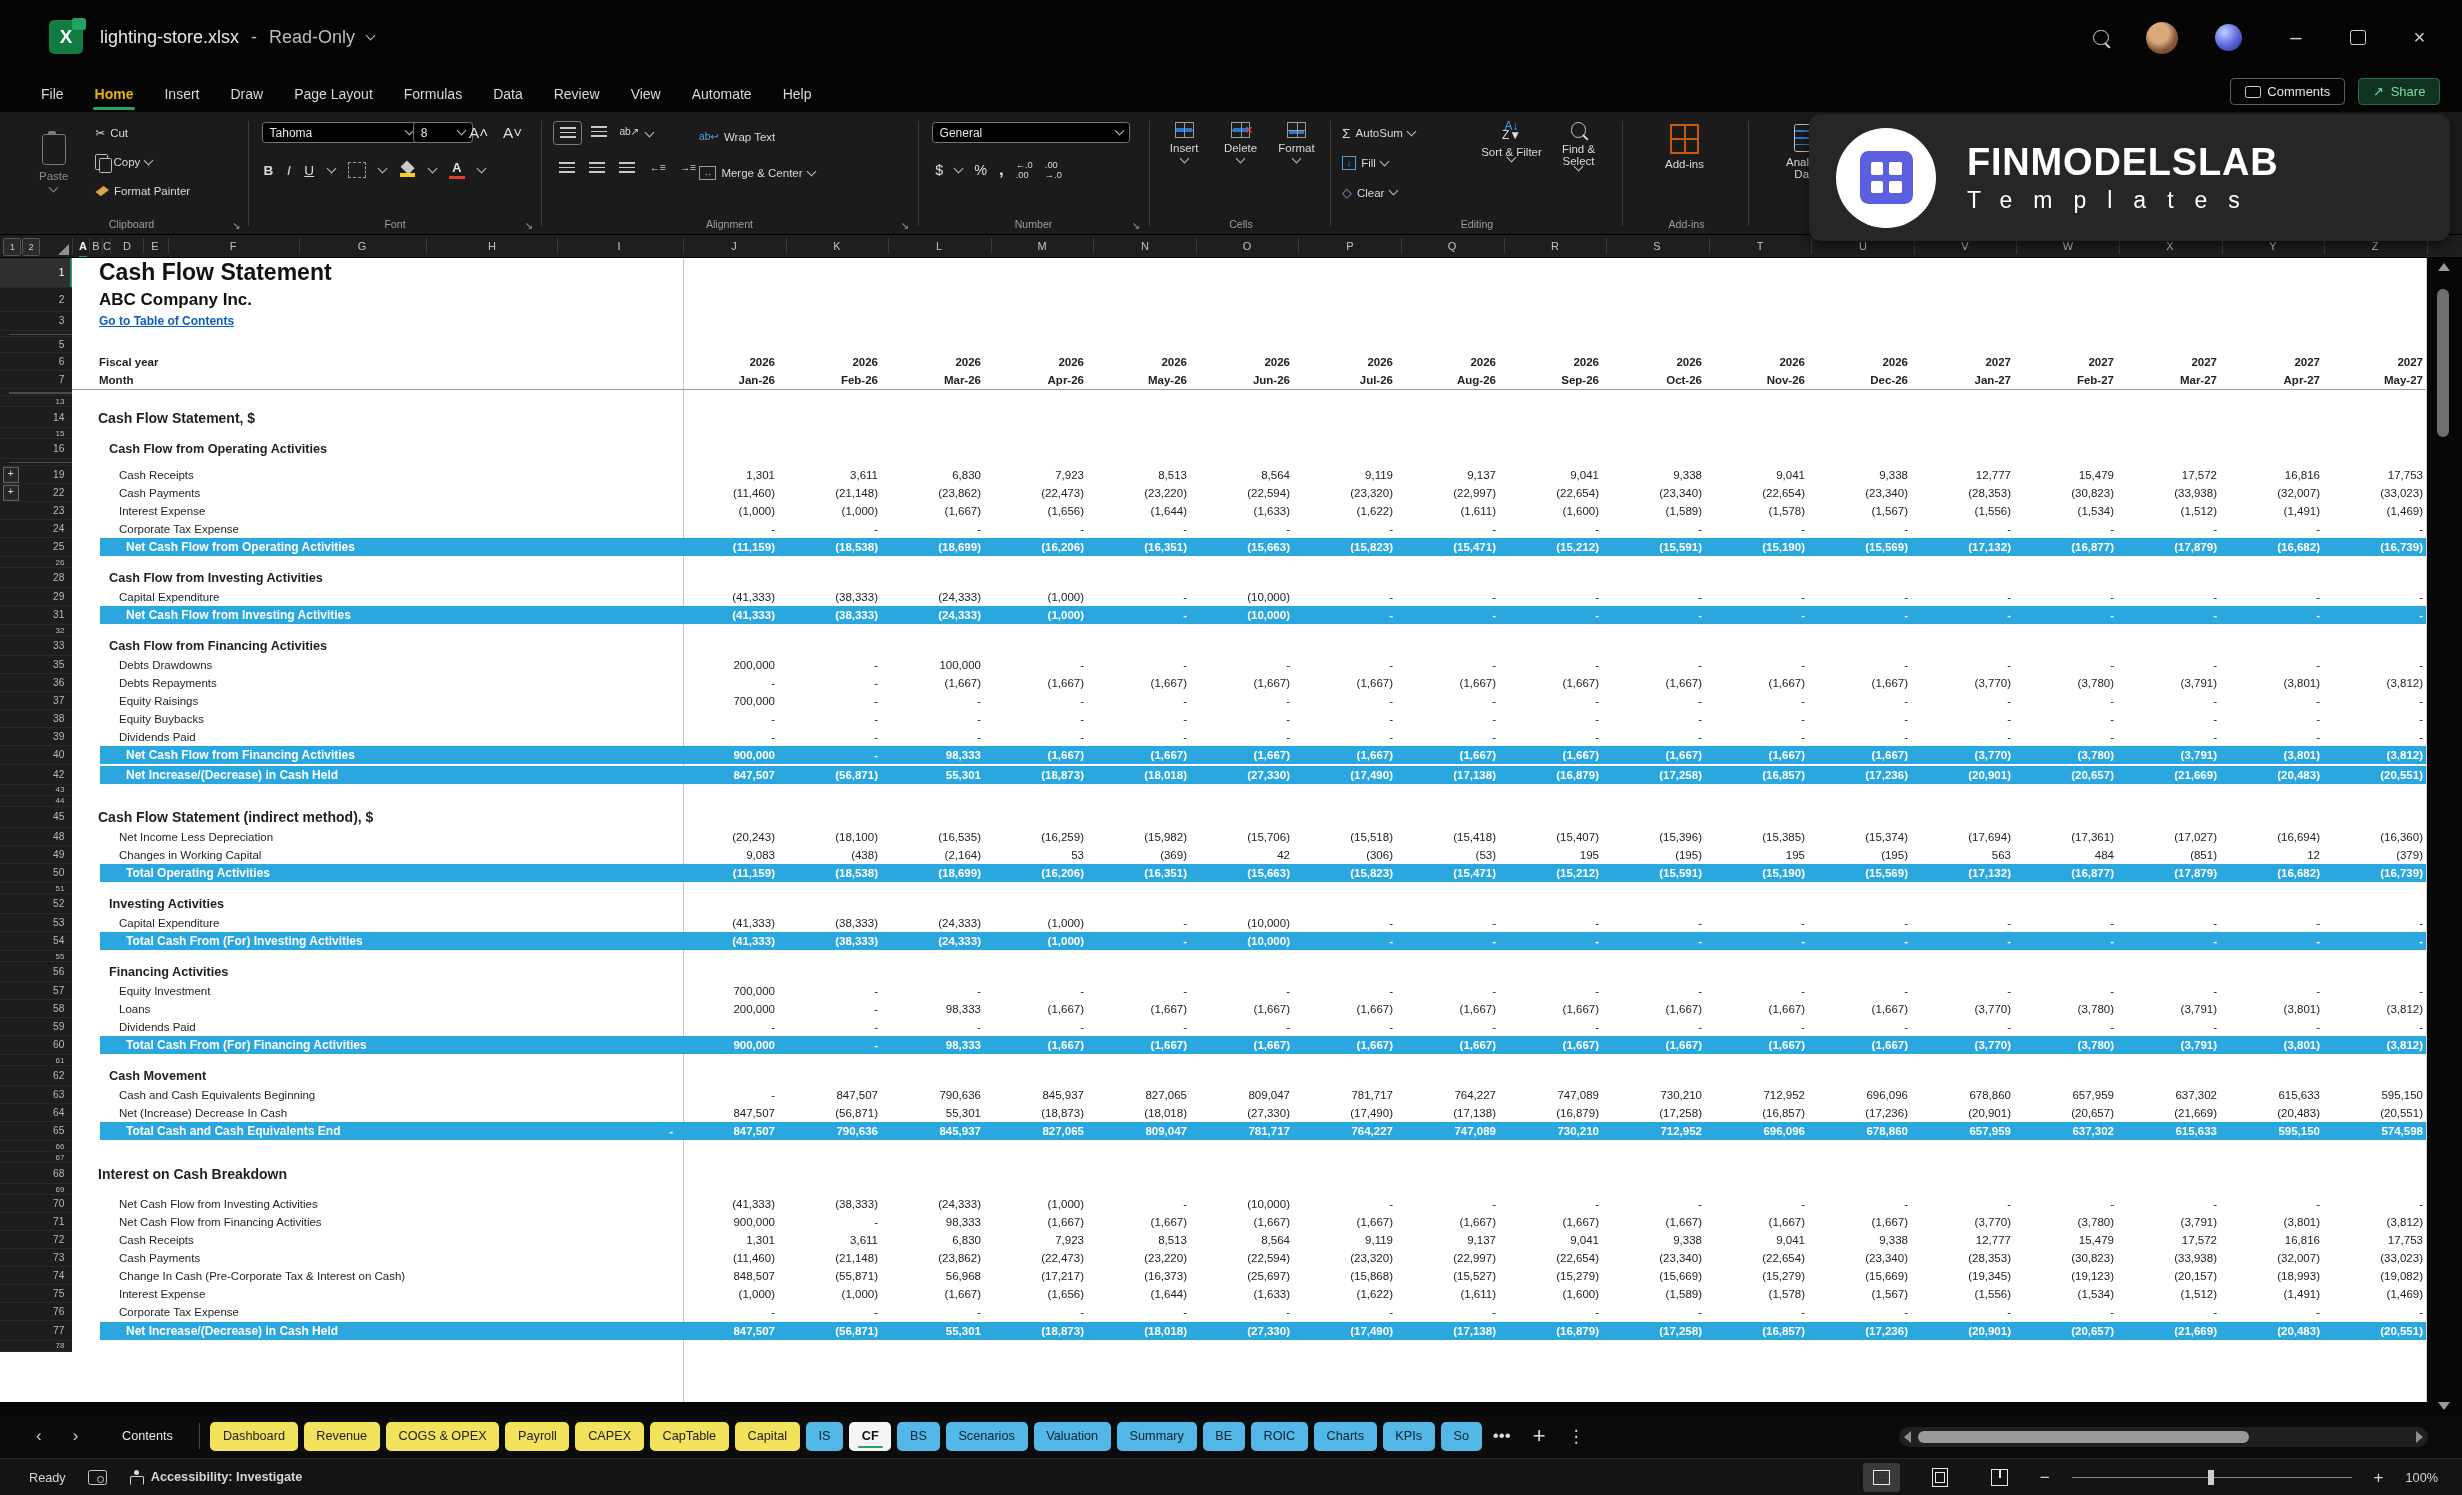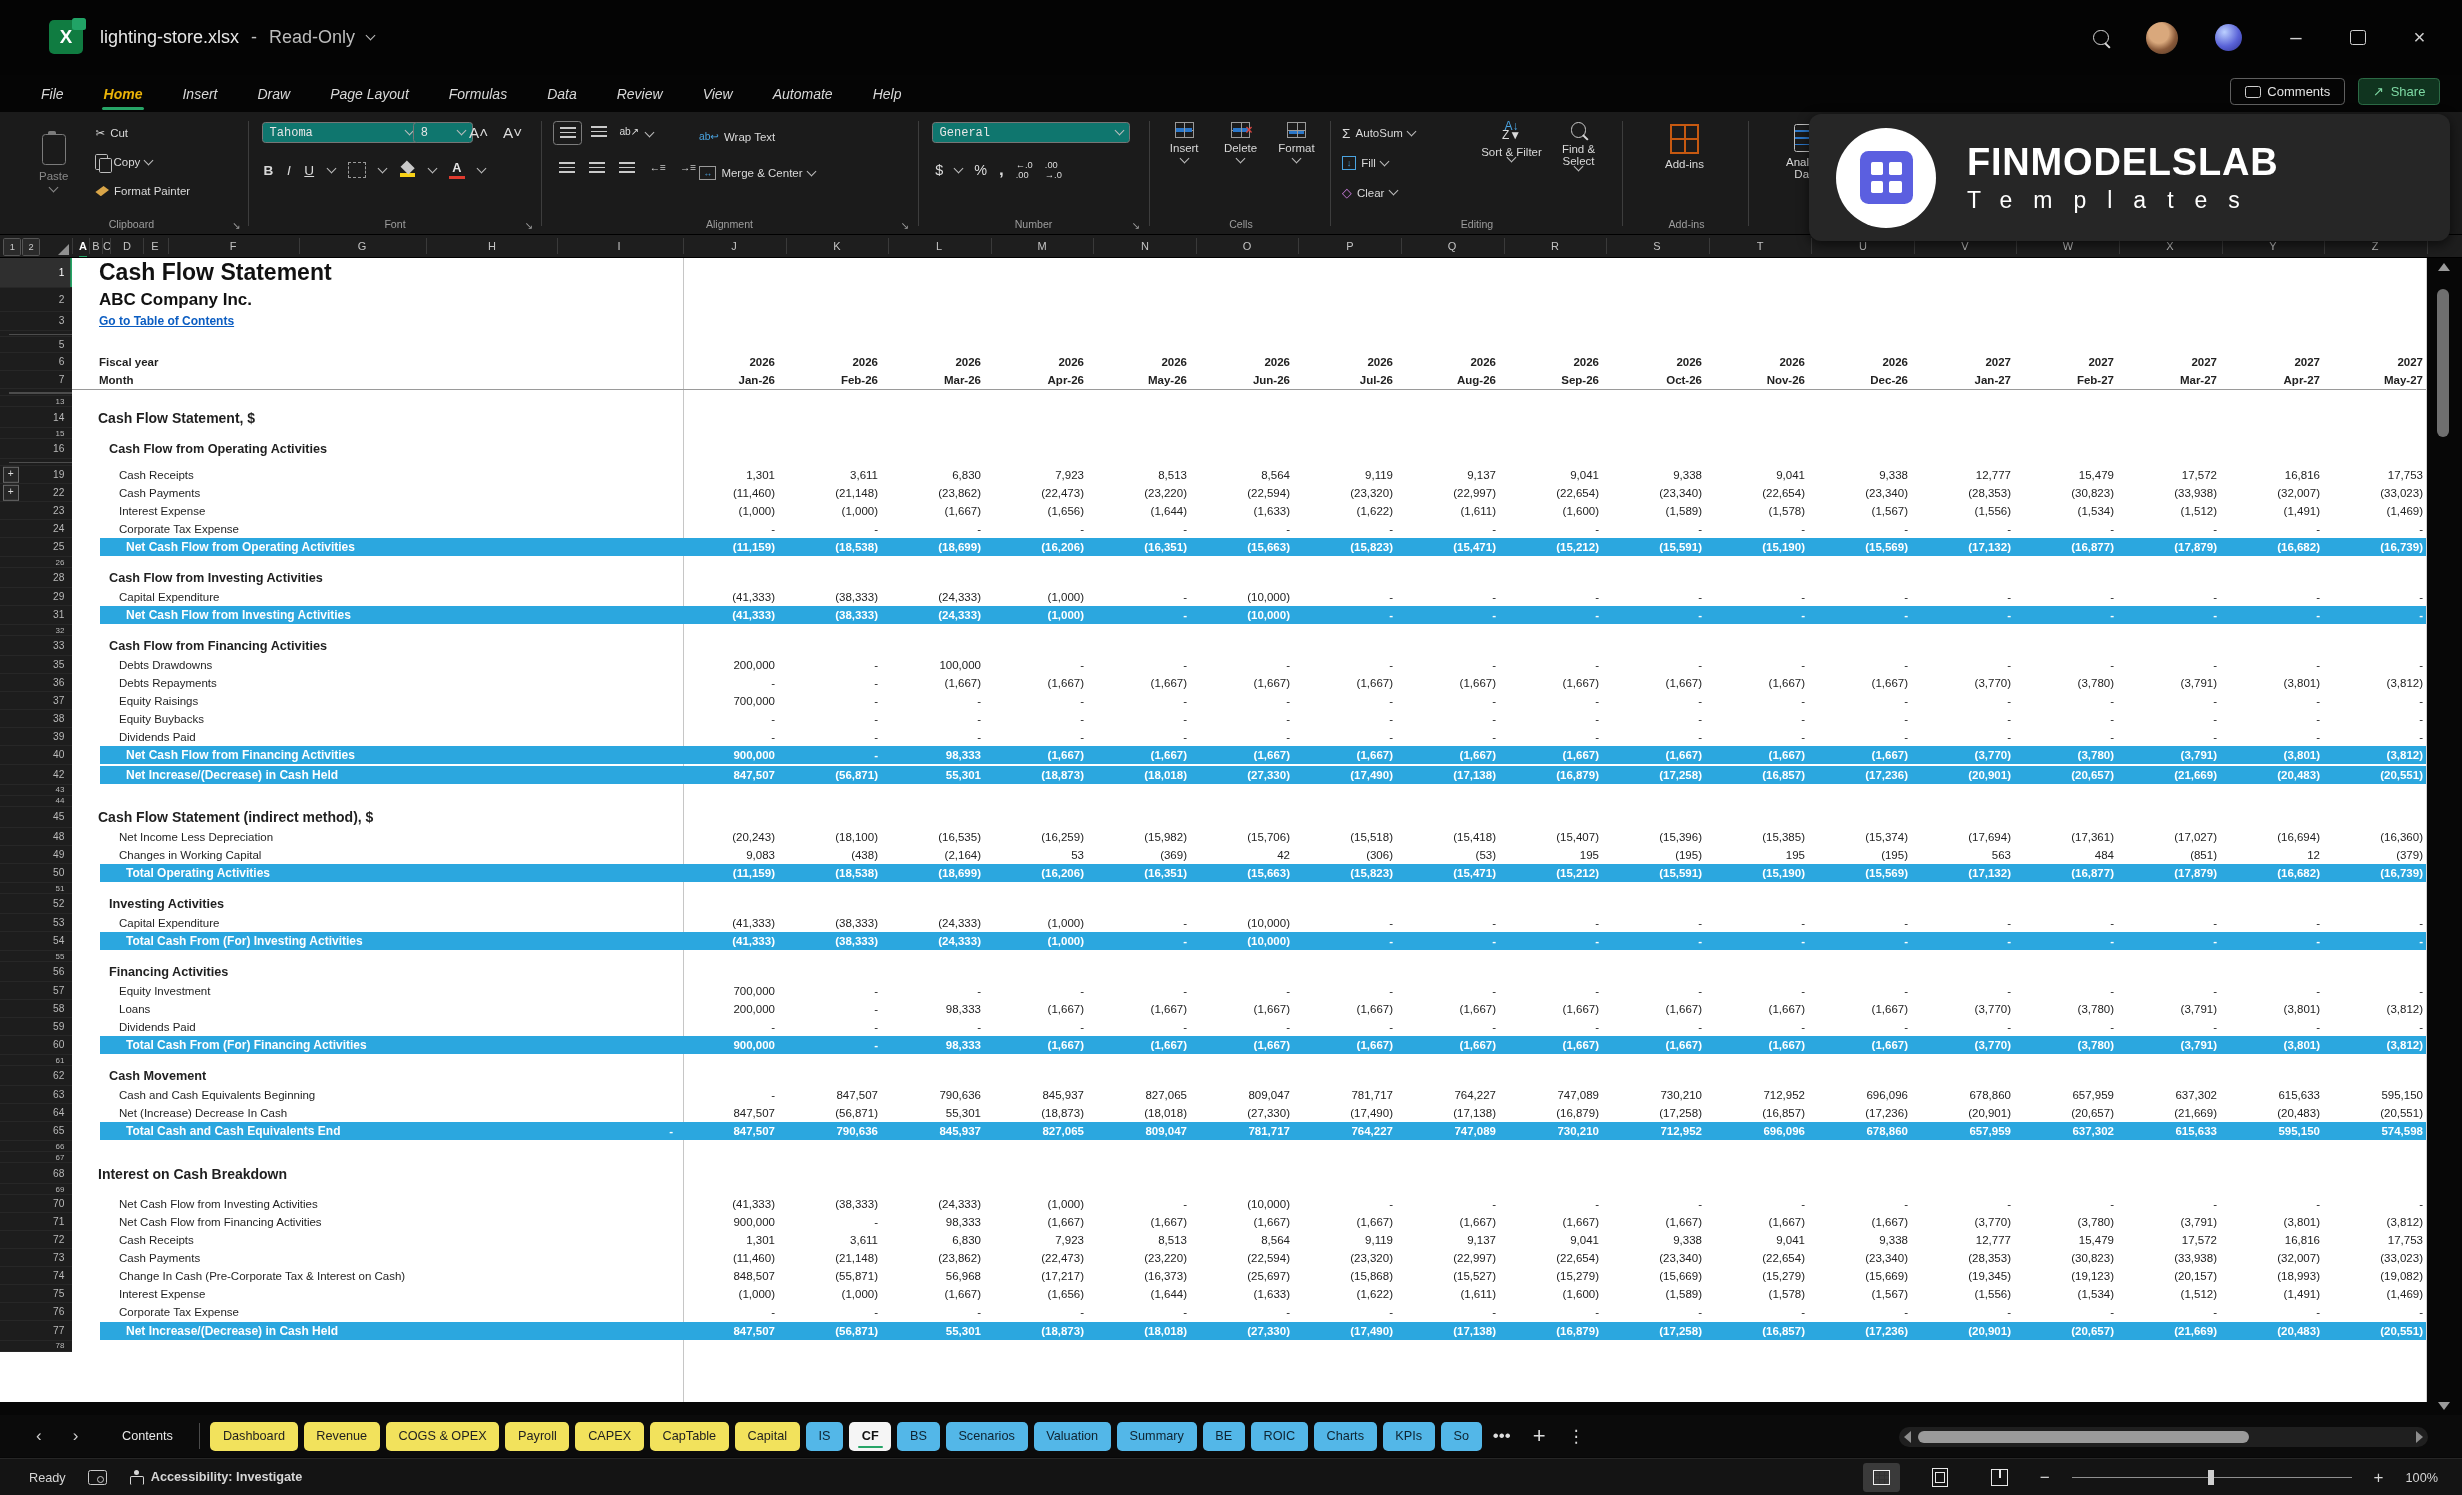--- a/index.html
+++ b/index.html
@@ -15,21 +15,21 @@
   .tb-right{position:absolute;right:0;top:0;height:75px;display:flex;align-items:center;gap:37px;padding-right:25.5px;}
   .mag{position:relative;width:13.6px;height:13.6px;border:1.7px solid #d6d6d6;border-radius:50%;}
   .mag::after{content:"";position:absolute;left:11px;top:11px;width:6.8px;height:1.7px;background:#d6d6d6;transform:rotate(45deg);transform-origin:left center;}
   .avatar{width:32px;height:32px;border-radius:50%;background:radial-gradient(circle at 40% 35%,#d9a87c 0 35%,#8a5a3a 60%,#4a3424);}
   .sphere{width:27px;height:27px;border-radius:50%;background:radial-gradient(circle at 35% 30%,#bcd0ff,#5a63d8 55%,#2c2f8f);}
   .wbtn{color:#d0d0d0;font-size:20.4px;width:34px;text-align:center;}
   .wmax{width:13.6px;height:13.6px;border:1.7px solid #d0d0d0;border-radius:2.5px;}
 
   
   .menurow{position:absolute;left:0;top:75px;width:100%;height:37px;background:#050505;display:flex;align-items:center;}
-  .menu{display:flex;align-items:center;gap:16px;padding-left:29px;font-style:italic;}
+  .menu{display:flex;align-items:center;gap:7px;padding-left:29px;}
   .mi{position:relative;color:#d8d8d8;font-size:14px;padding:6.8px 12px;border-radius:3.4px;}
   .mi.active{color:#eab308;font-weight:bold;}
   .mi.active::after{content:"";position:absolute;left:10.2px;right:10.2px;bottom:-1.7px;height:2.5px;background:#27a567;border-radius:1.7px;}
   .menu-right{position:absolute;right:22px;top:78px;display:flex;gap:13.6px;align-items:center;}
   .pill{display:flex;align-items:center;gap:6.8px;padding:5.1px 13.6px;border-radius:4.2px;font-size:13px;}
   .pill.comments{border:0.8px solid #5f5f5f;color:#e3e3e3;}
   .bubble{width:13.6px;height:10.2px;border:1.7px solid #cfcfcf;border-radius:2.5px;}
   .pill.share{background:#10341f;border:0.8px solid #2c6a45;color:#7ed9a4;}
 
   
@@ -39,21 +39,21 @@
   .glabel{position:absolute;bottom:4.2px;left:0;right:0;text-align:center;color:#9d9d9d;font-size:10.6px;}
   .launcher{position:absolute;bottom:3.4px;right:1.7px;color:#9d9d9d;font-size:10.2px;}
   .rsb{display:flex;align-items:center;gap:5.1px;background:none;border:none;color:#d9d9d9;font-size:11.5px;height:25.5px;padding:0;white-space:nowrap;}
   .chev{width:6px;height:6px;border-right:1.7px solid #bdbdbd;border-bottom:1.7px solid #bdbdbd;transform:rotate(45deg);margin-top:-3.4px;display:inline-block;}
   .paste-btn{position:absolute;left:6.8px;top:6.8px;width:53px;height:88px;display:flex;flex-direction:column;align-items:center;justify-content:center;gap:5.1px;color:#8a8a8a;font-size:11.5px;}
   .ic-clipboard{position:relative;width:22px;height:29px;border:1.7px solid #7b7b7b;border-radius:3.4px;}
   .ic-clipboard::before{content:"";position:absolute;left:5.1px;top:-4.2px;width:8.5px;height:4.2px;background:#7b7b7b;border-radius:1.7px;}
   .ic-copy{position:relative;width:11px;height:13.6px;border:1.7px solid #bdbdbd;border-radius:1.7px;}
   .ic-copy::before{content:"";position:absolute;left:2.5px;top:2.5px;width:11px;height:13.6px;border:1.7px solid #bdbdbd;background:#1b1b1b;border-radius:1.7px;}
   .ic-brush{width:13.6px;height:10.2px;background:#d9a548;clip-path:polygon(0 60%,60% 0,100% 40%,40% 100%);}
-  .combo{display:flex;align-items:center;justify-content:space-between;background:#0f766e;border:0.8px solid #767676;border-radius:3.4px;color:#e6e6e6;font-size:12px;padding:2.5px 6.8px;font-family:Liberation Mono, monospace;}
+  .combo{display:flex;align-items:center;justify-content:space-between;background:#000000;border:0.8px solid #767676;border-radius:3.4px;color:#e6e6e6;font-size:12px;padding:2.5px 6.8px;}
   .stripes{width:16px;height:11px;background:repeating-linear-gradient(to bottom,#c9c9c9 0 1.7px,transparent 1.7px 4.7px);}
   .ibox{display:flex;align-items:center;justify-content:center;width:27px;height:22px;border-radius:3.4px;}
   .ibox.sel{border:0.8px solid #7c7c7c;}
   .fmt{color:#d9d9d9;font-size:13.6px;}
   .ubar{display:inline-block;width:15.3px;height:3.4px;margin-top:0.8px;}
   .gridic{position:relative;width:17px;height:13.6px;border:0.8px solid #9a9a9a;background:linear-gradient(#0000 0 0);}
   .gridic::before{content:"";position:absolute;left:0;right:0;top:50%;height:0.8px;background:#9a9a9a;}
   .gridic::after{content:"";position:absolute;top:0;bottom:0;left:50%;width:0.8px;background:#9a9a9a;}
   .cellbtn{position:absolute;top:10.2px;width:53px;display:flex;flex-direction:column;align-items:center;gap:4.2px;color:#d9d9d9;font-size:11.5px;}
   .blue-row{position:absolute;left:0.8px;top:5.1px;right:0.8px;height:3.4px;background:#2b77c9;}

